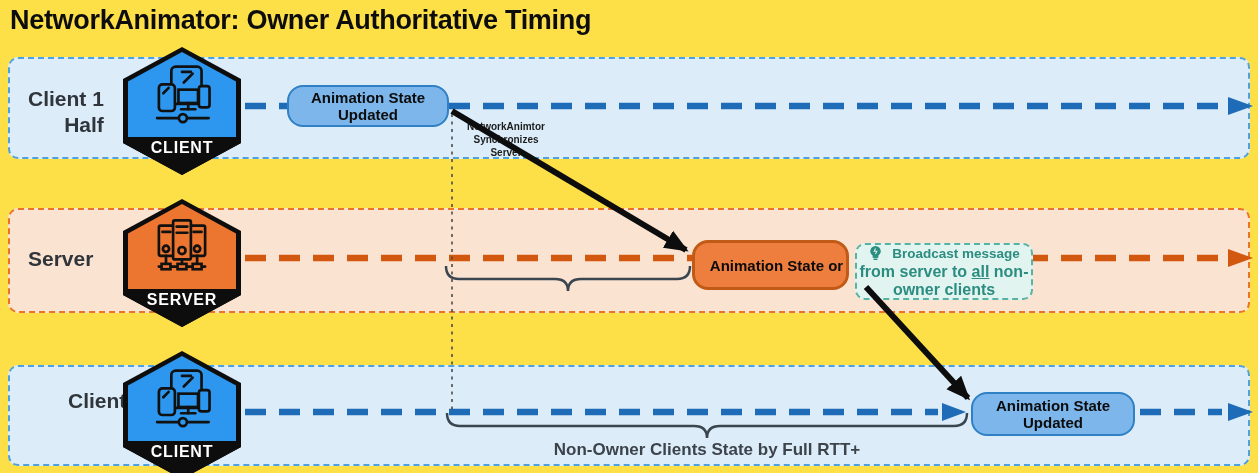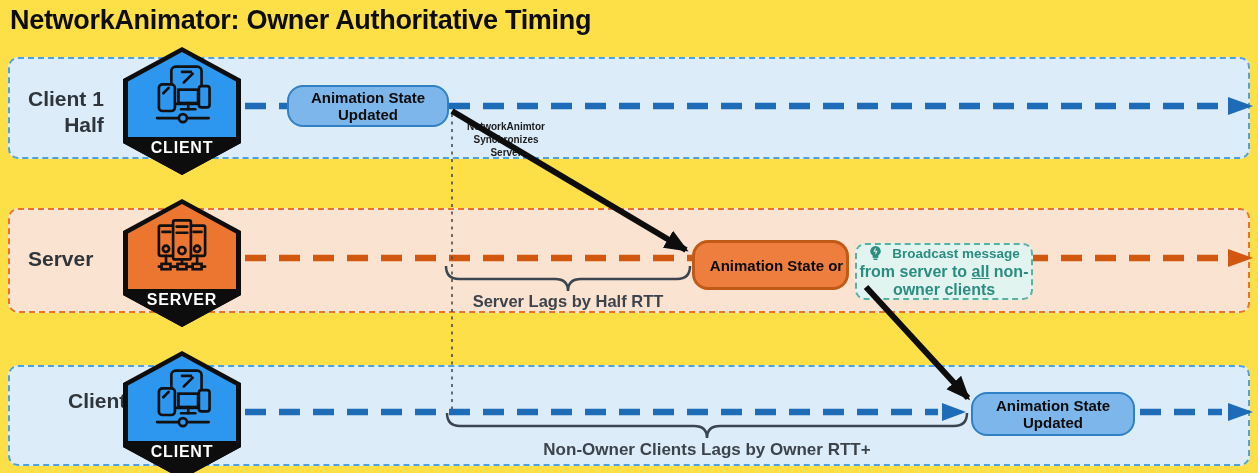--- a/index.html
+++ b/index.html
@@ -178,22 +178,21 @@
         <rect x="5.8" y="14.2" width="4.4" height="1.8" rx="0.9" fill="#2b8c80"></rect>
         <path d="M8 3.5 L6.6 6.6 L9.4 6.6 L8 9.7" stroke="#e2f4f0" stroke-width="1.1" fill="none"></path>
       </svg>
       <span>Broadcast message</span>
     </div>
     <div id="broadcast-row2"><span>from server to </span><span id="broadcast-emphasis">all</span><span> non-owner clients</span></div>
   </div>
 
   <div id="box-c2" class="abs event-box event-blue">Animation State Updated</div>
 
-  <div id="label-server-lag" class="abs brace-label">Server Lags by Half RTT</div>
-  <div id="label-client-lag" class="abs brace-label">Non-Owner Clients Lags by Owner RTT+</div>
+  <div id="label-client-lag" class="abs brace-label">Non-Owner Clients State by Full RTT+</div>
 
   <svg class="abs layer" width="1258" height="473">
     <defs>
       <marker id="mBlack" markerUnits="userSpaceOnUse" markerWidth="30" markerHeight="26" refX="21" refY="12" orient="auto">
         <path d="M0,2 L24,12 L0,22 Z" fill="#0d0d0d"></path>
       </marker>
     </defs>
     <line x1="452" y1="111" x2="686" y2="250" stroke="#0d0d0d" stroke-width="6" marker-end="url(#mBlack)"></line>
     <line x1="866" y1="287" x2="968" y2="398" stroke="#0d0d0d" stroke-width="6" marker-end="url(#mBlack)"></line>
   </svg>

